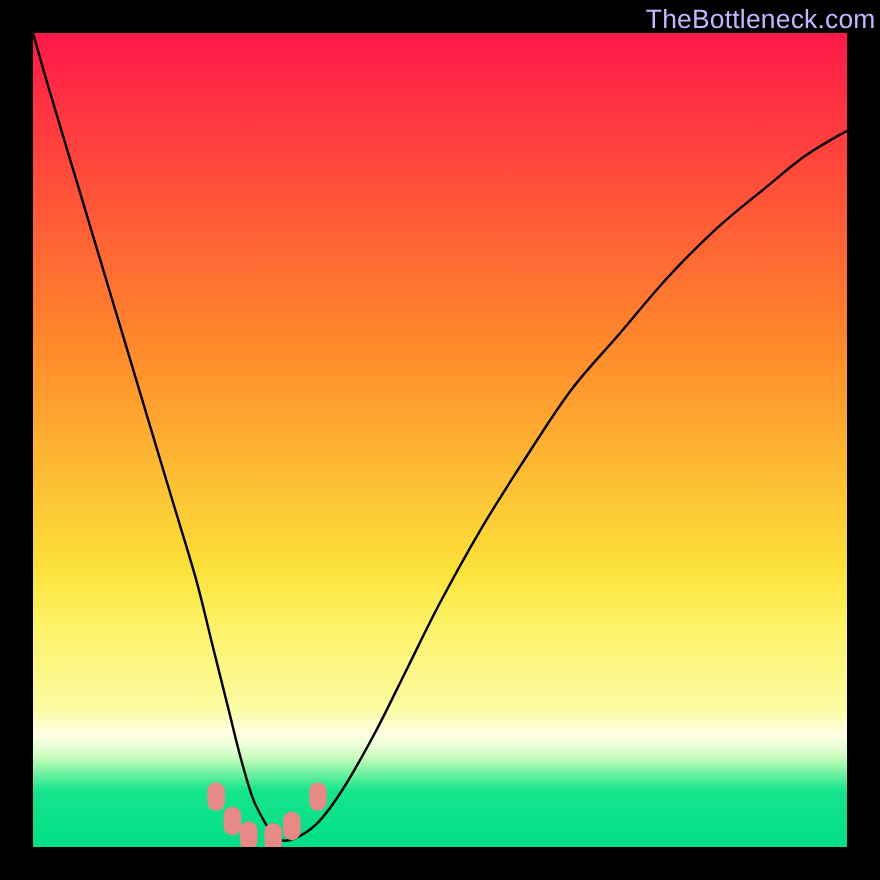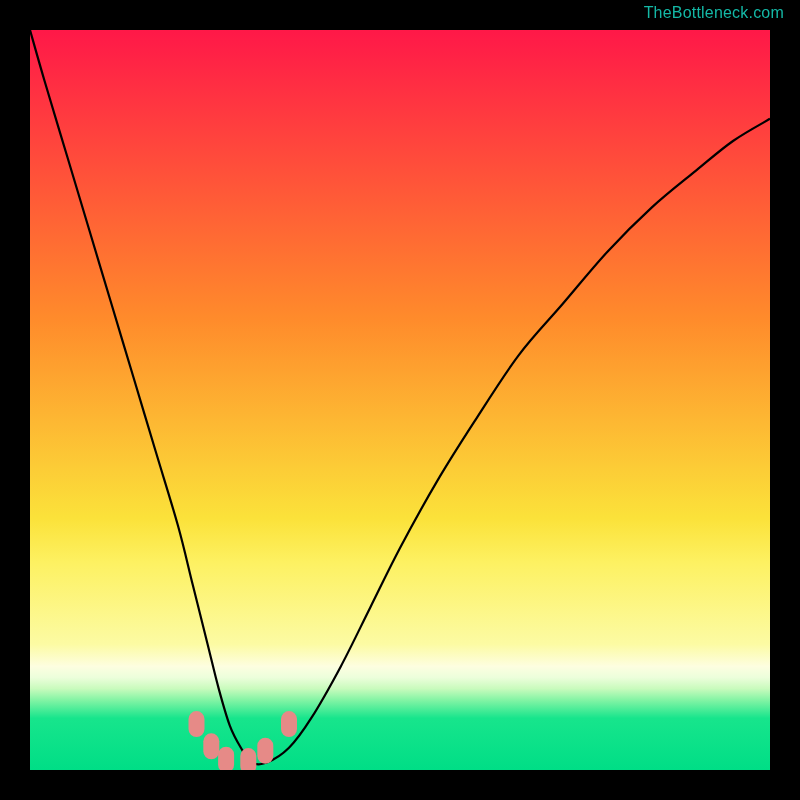--- a/index.html
+++ b/index.html
@@ -28,24 +28,24 @@
   .gradient {
     position: absolute;
     left: 0;
     top: 0;
     width: 740px;
     height: 740px;
   }
   .watermark {
     position: absolute;
     top: 4px;
-    right: 16px;
-    font-size: 16px;
+    right: 4px;
+    font-size: 24px;
     font-weight: 500;
-    color: #14b8a6;
+    color: #c4b5fd;
     letter-spacing: 0.2px;
   }
   svg.curve {
     position: absolute;
     left: 0;
     top: 0;
     width: 740px;
     height: 740px;
     overflow: visible;
   }

